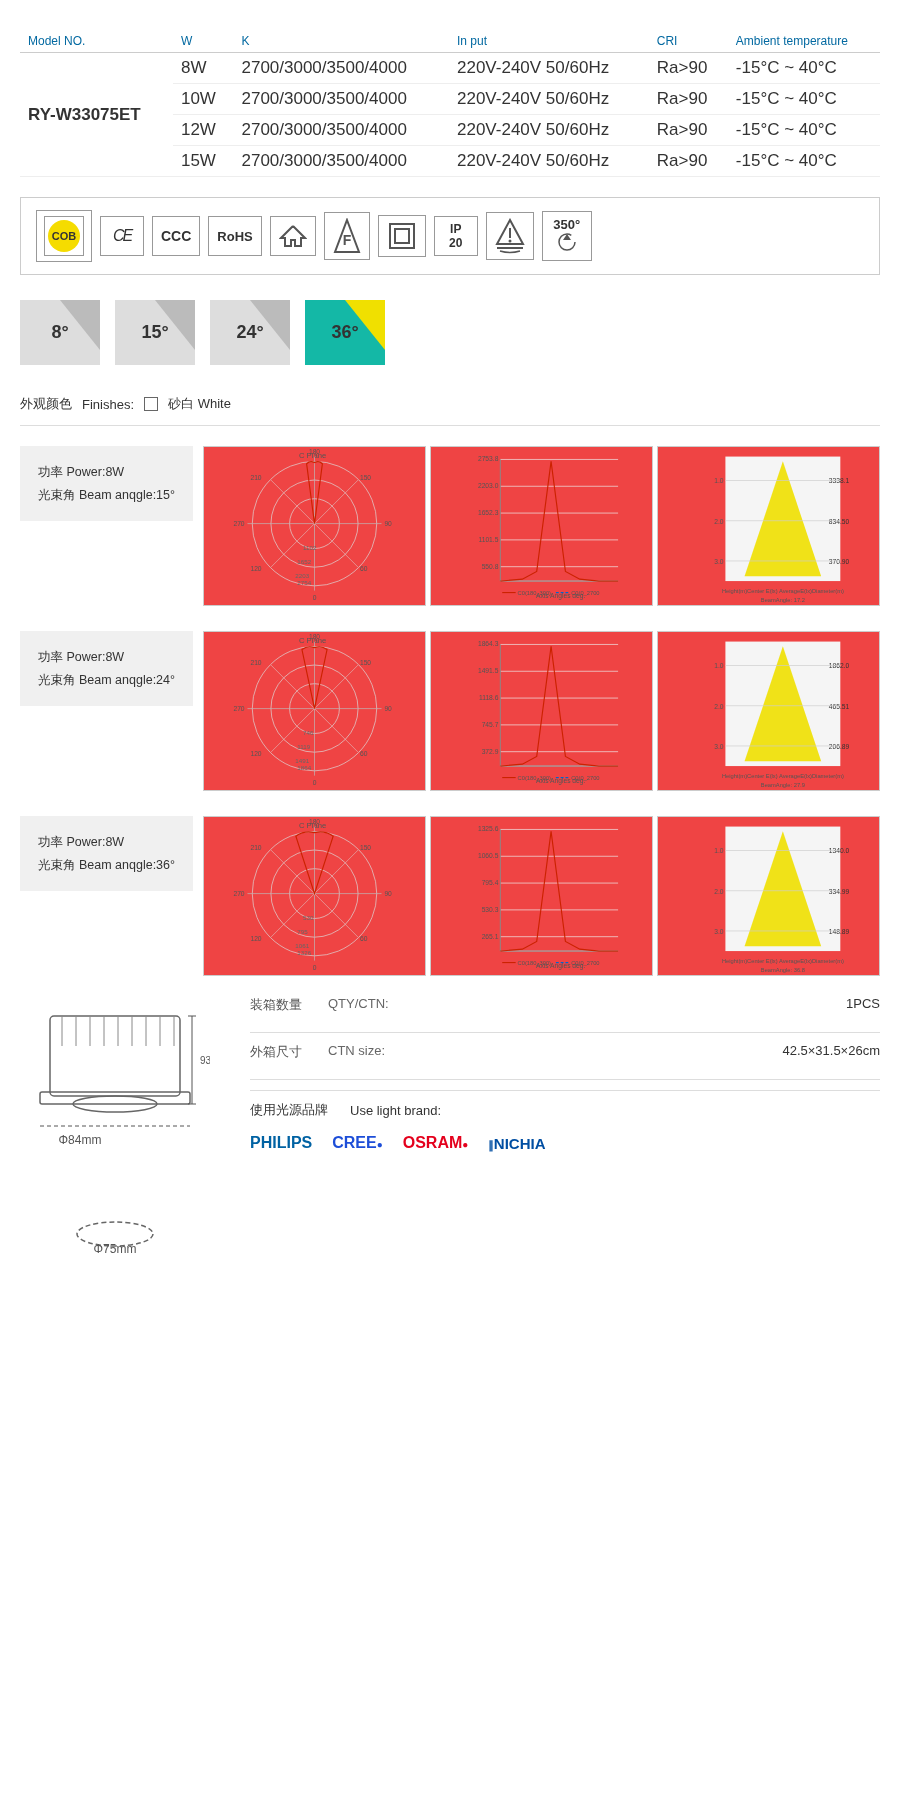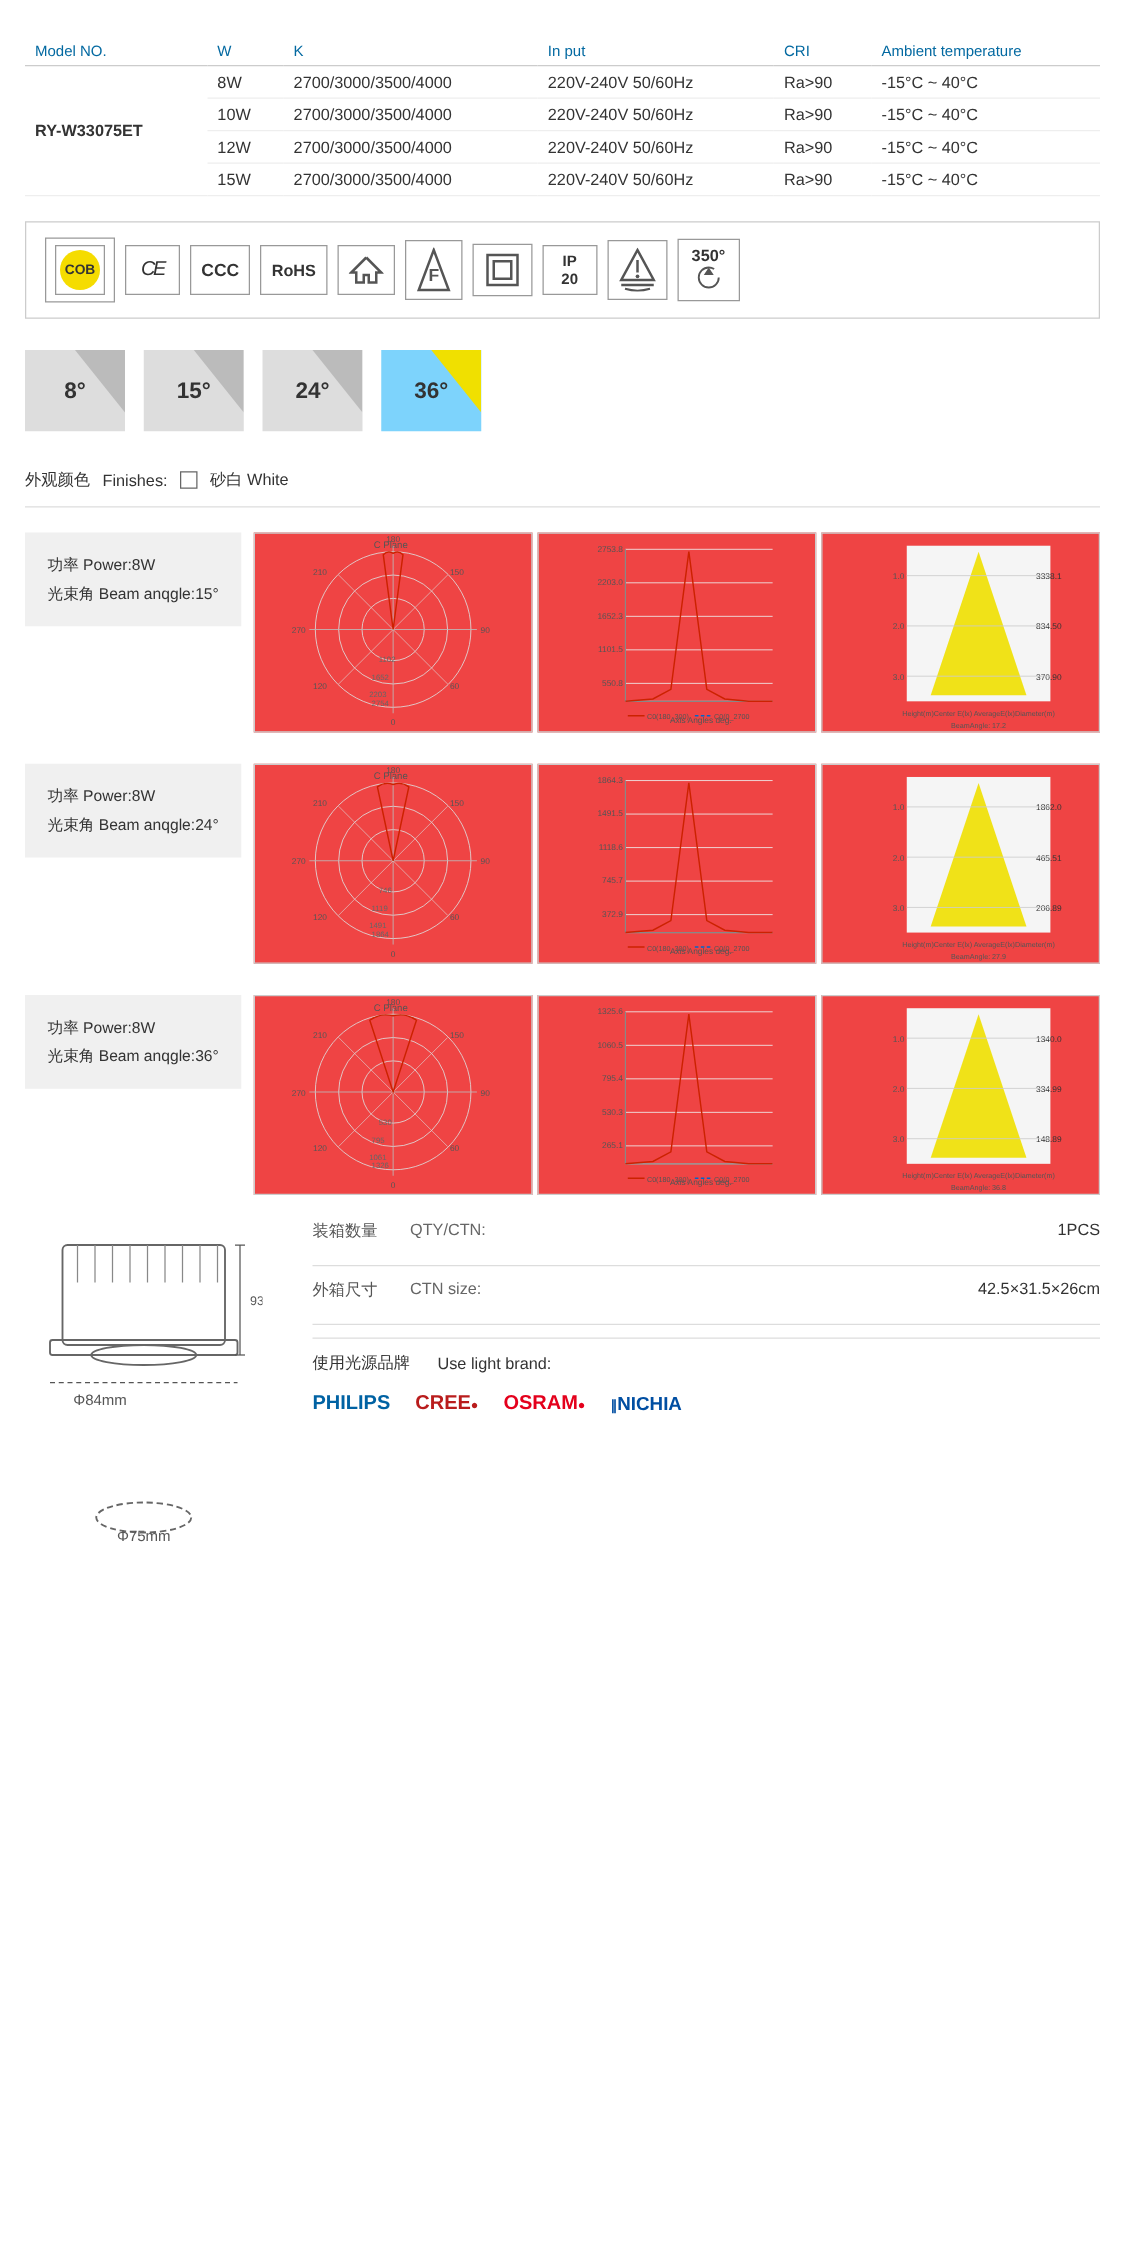--- a/index.html
+++ b/index.html
@@ -25,21 +25,21 @@
     .spec-table th {
       font-weight: normal;
       color: #0369a1;
       text-align: left;
       padding: 4px 8px;
       font-size: 12px;
       border-bottom: 1px solid #ccc;
     }
     .spec-table td {
       padding: 5px 8px;
-      font-size: 13px;
+      font-size: 17px;
       border-bottom: 1px solid #eee;
     }
     .model-name {
       font-weight: bold;
       font-size: 14px;
     }
 
     
     .cert-row {
       display: flex;
@@ -99,21 +99,21 @@
       width: 80px;
       height: 65px;
       background: #ddd;
       display: flex;
       align-items: center;
       justify-content: center;
       position: relative;
       overflow: hidden;
     }
     .beam-angle-item.active {
-      background: #7dd3fc;
+      background: #14b8a6;
     }
     .beam-angle-label {
       font-size: 18px;
       font-weight: bold;
       color: #333;
       z-index: 2;
       position: relative;
     }
 
     
@@ -202,21 +202,21 @@
     }
 
     
     .brands-section {
       display: flex;
       align-items: center;
       gap: 20px;
       margin-top: 15px;
     }
     .brand-philips { color: #0062a3; font-weight: bold; font-size: 16px; }
-    .brand-cree { color: #b91c1c; font-weight: bold; font-size: 16px; }
+    .brand-cree { color: #1d4ed8; font-weight: bold; font-size: 16px; }
     .brand-osram { color: #e4001c; font-weight: bold; font-size: 16px; }
     .brand-nichia { color: #004ea2; font-weight: bold; font-size: 15px; }
 
     .light-brand-row {
       display: flex;
       align-items: center;
       gap: 22px;
       font-size: 13px;
       margin-bottom: 8px;
     }

